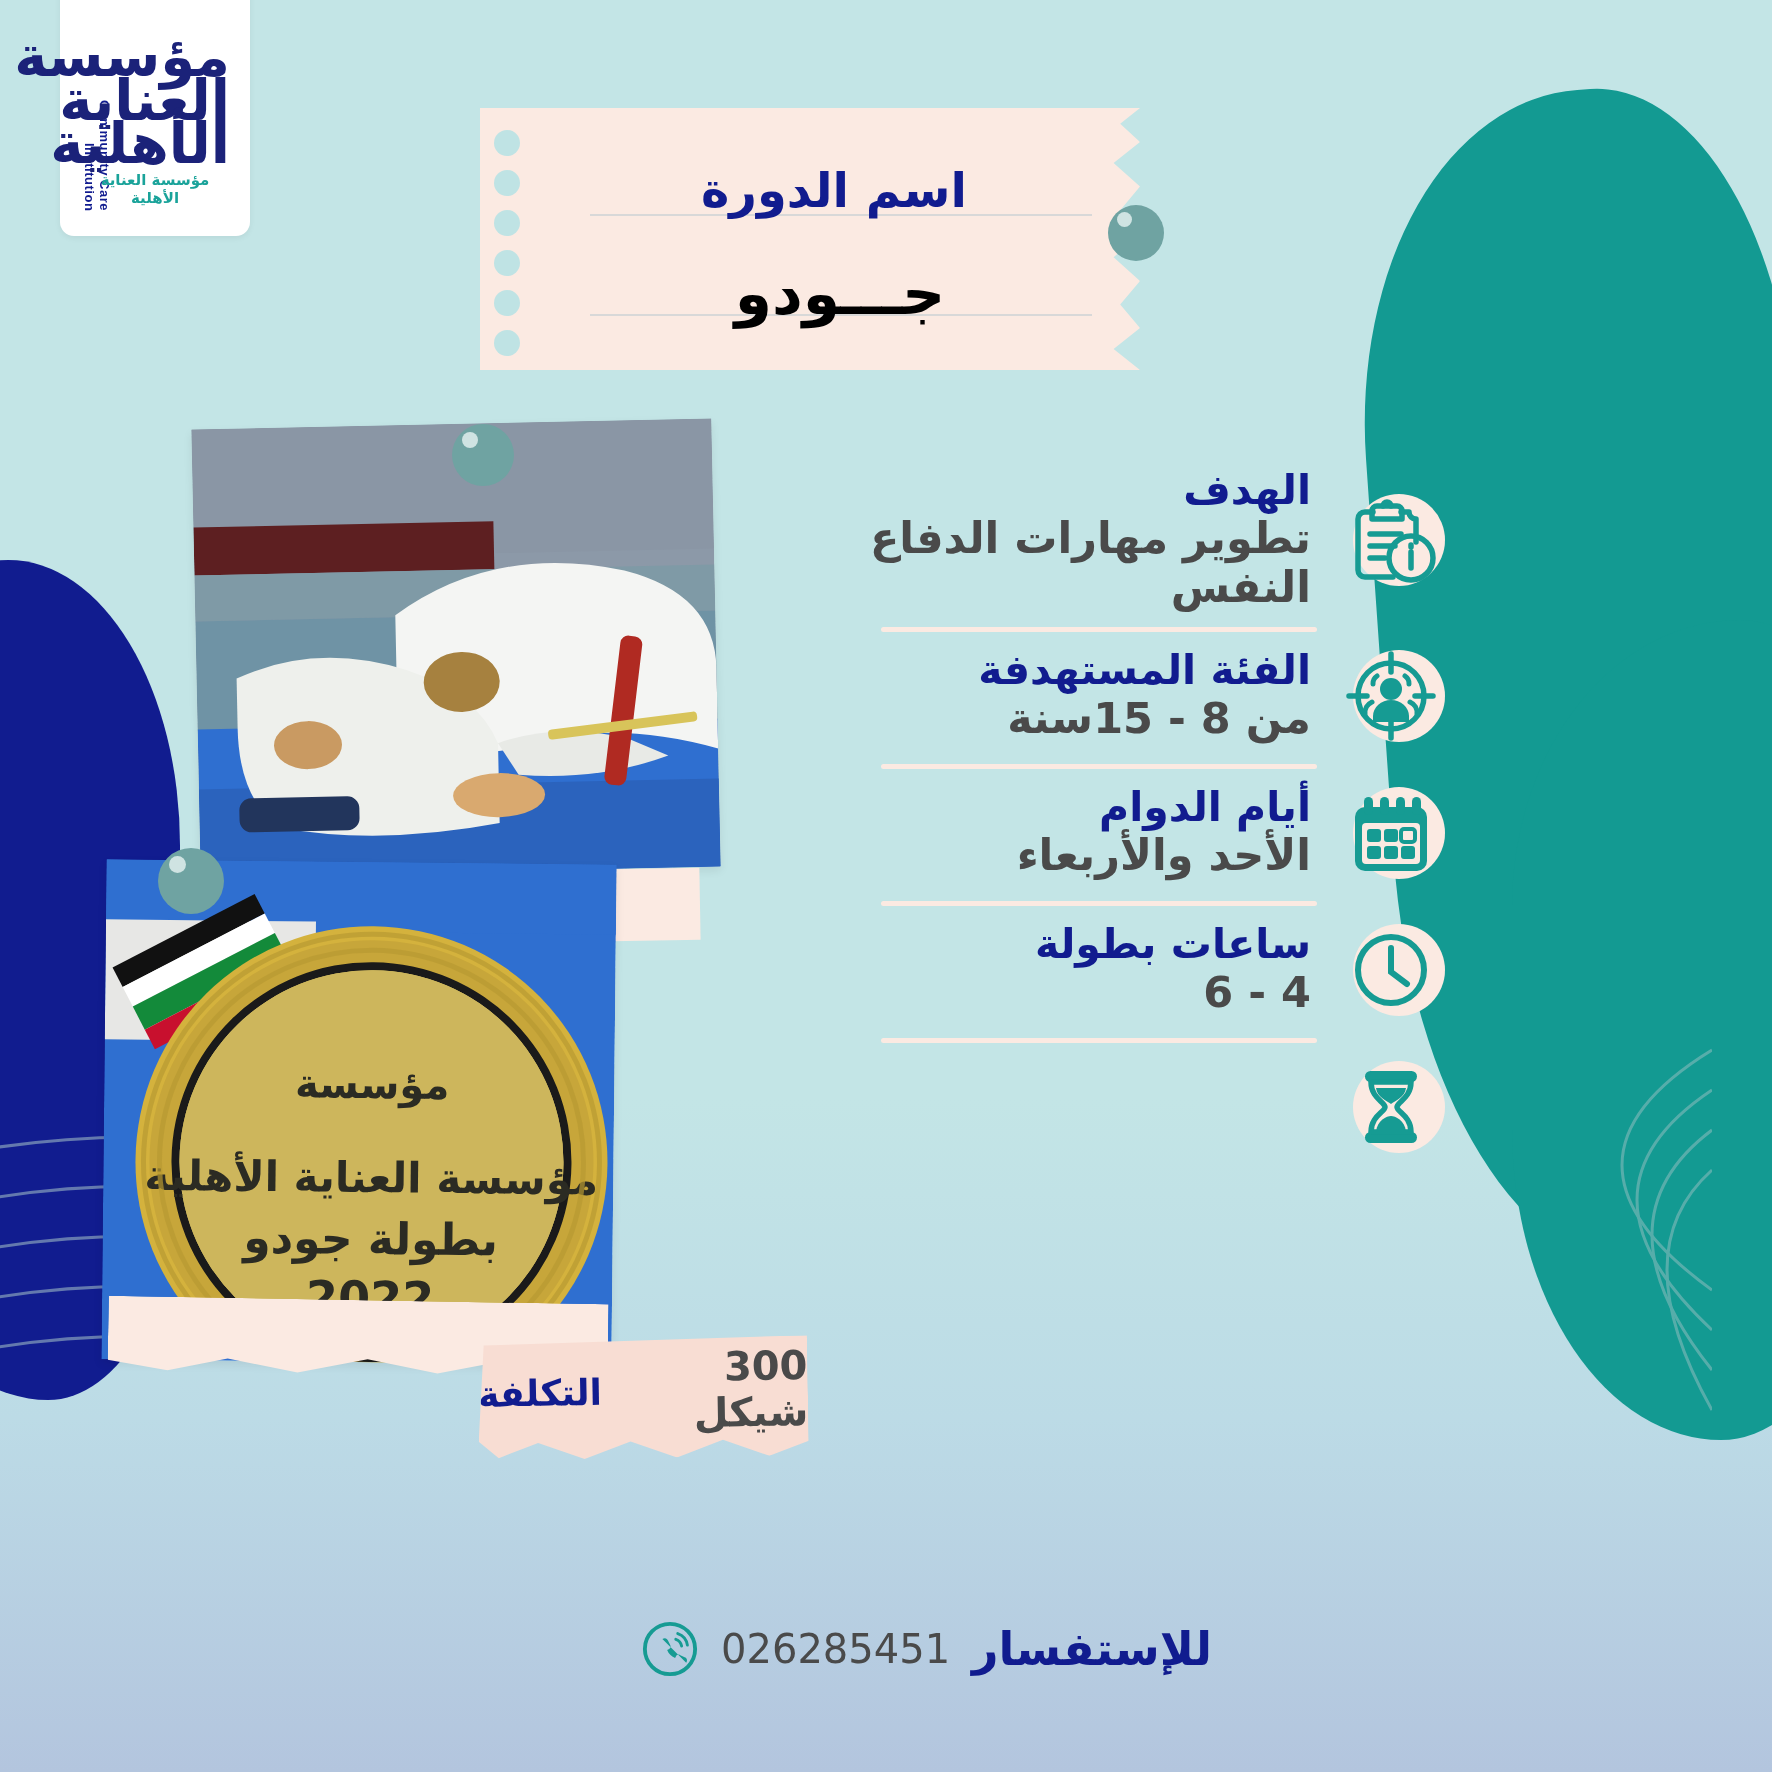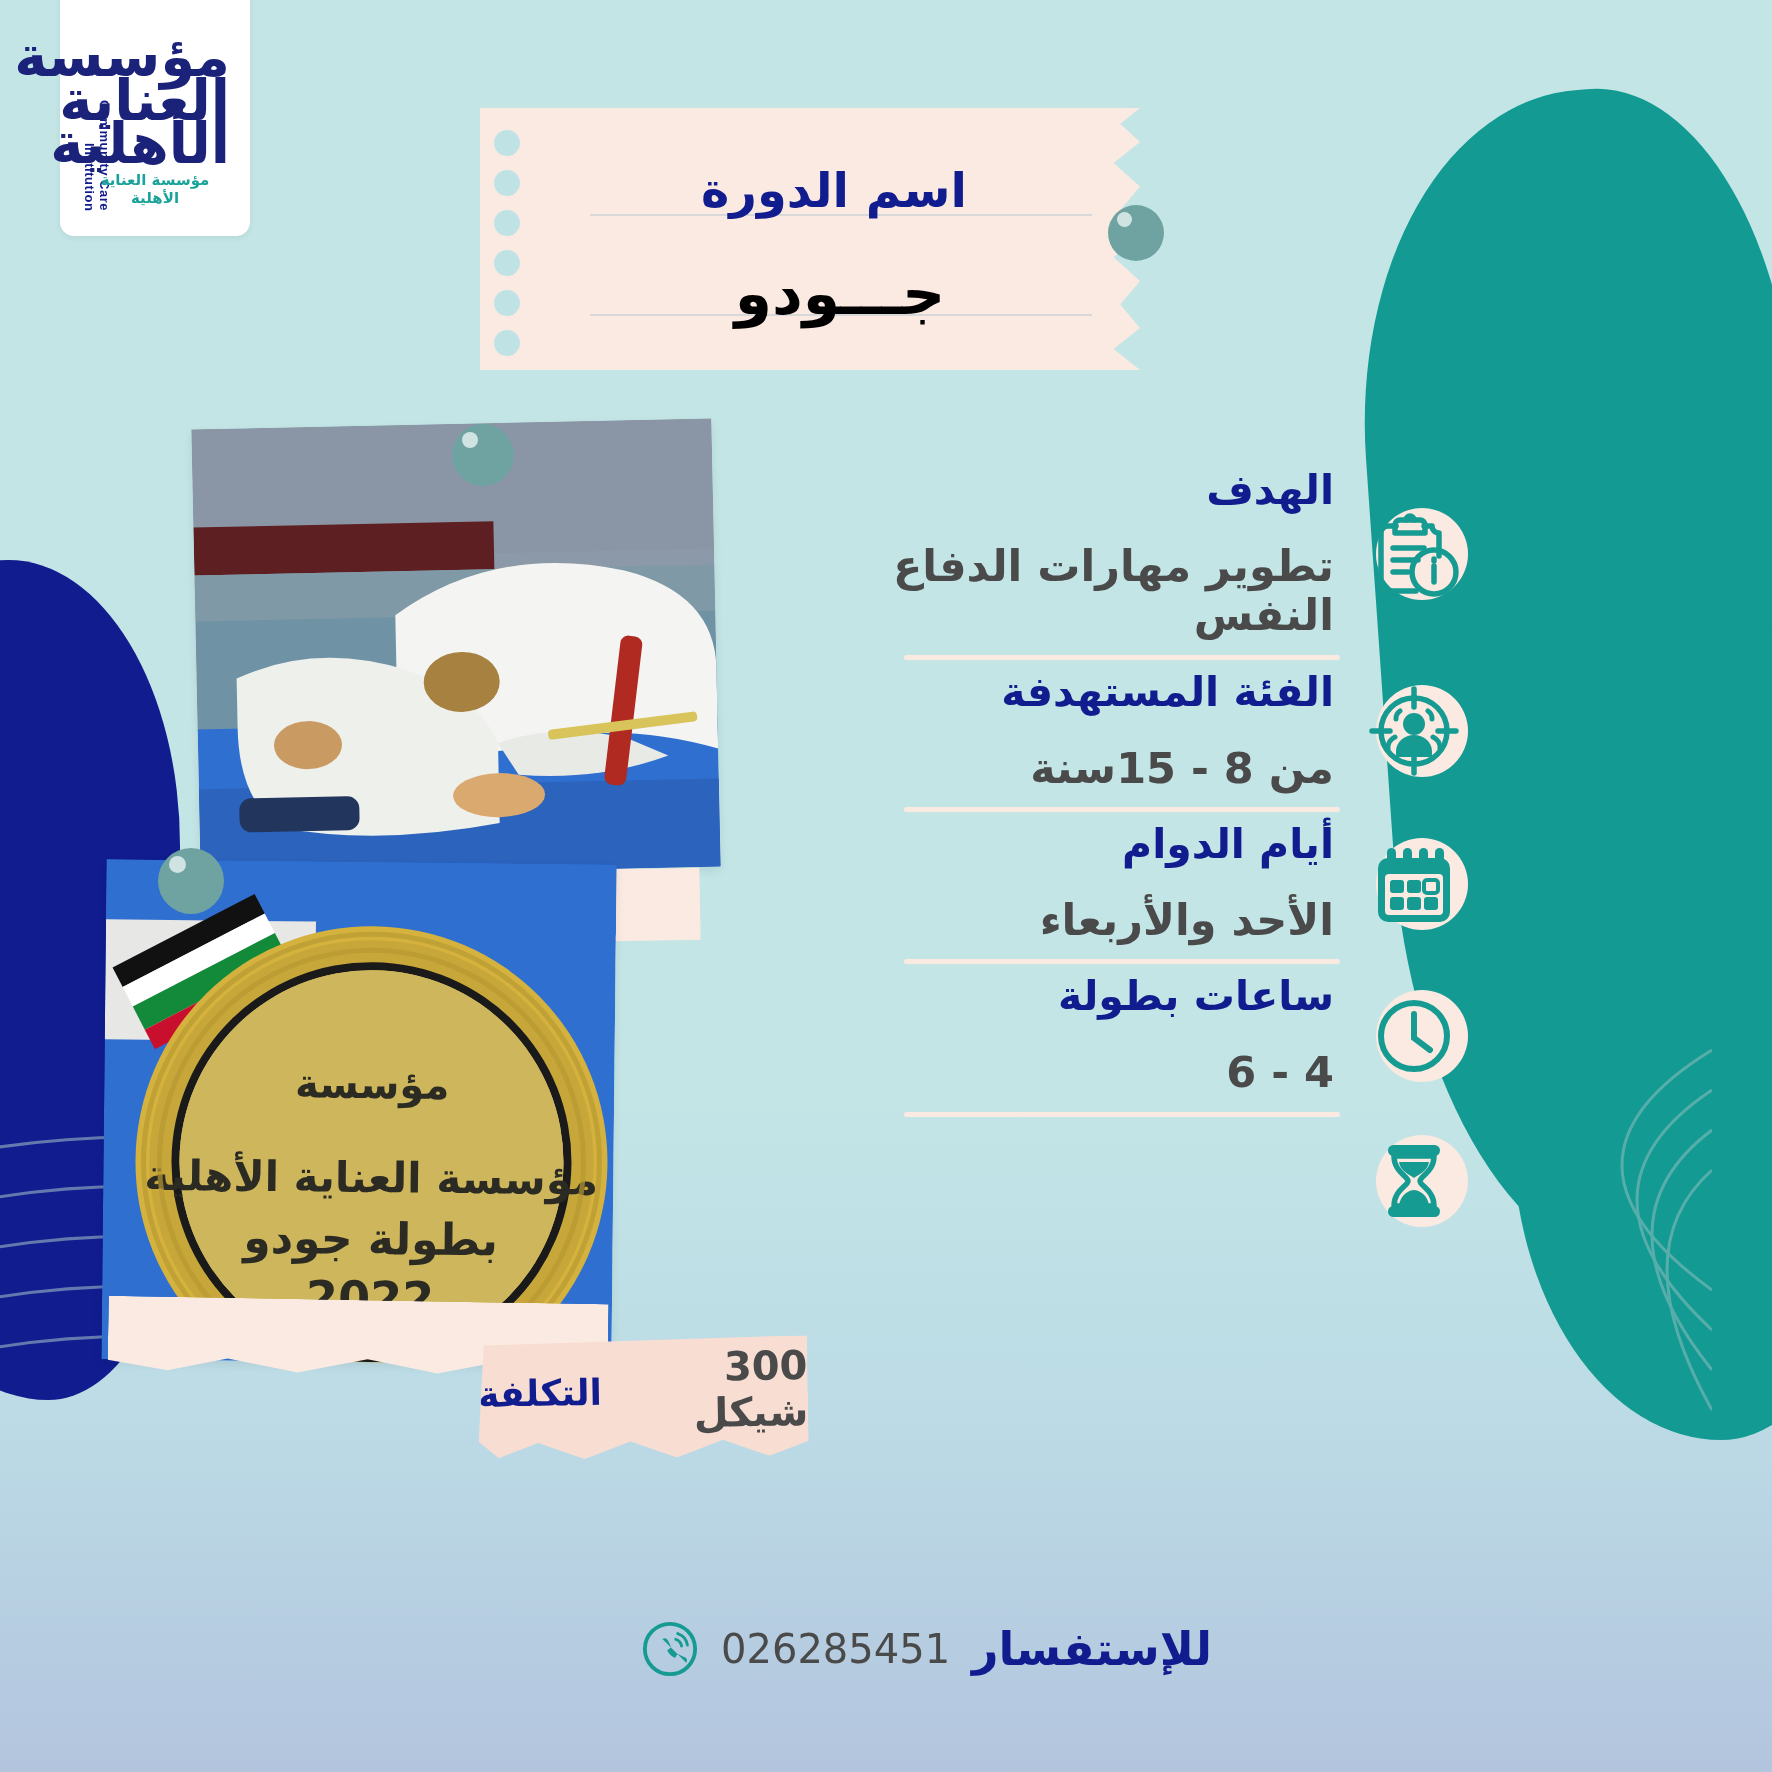--- a/index.html
+++ b/index.html
@@ -135,38 +135,38 @@
     clip-path:polygon(2% 4%,100% 0,100% 88%,88% 100%,74% 86%,60% 100%,
       46% 86%,32% 100%,18% 86%,6% 98%,0 84%);
     display:flex;align-items:center;justify-content:center;gap:12px;
     padding-bottom:14px;box-sizing:border-box;
   }
   .cost-label{font-size:36px;font-weight:700;color:#111c8f;}
   .cost-value{font-size:40px;font-weight:700;color:#4a4a4a;}
 
   
   .info-list{
-    position:absolute;right:304px;top:462px;width:600px;
+    position:absolute;right:327px;top:462px;width:600px;
   }
   .info-row{
     position:relative;display:flex;align-items:center;justify-content:flex-start;
     gap:26px;padding:6px 0 10px 0;
   }
   .info-icon{
     position:relative;width:108px;height:108px;flex:0 0 108px;
     display:flex;align-items:center;justify-content:center;
   }
   .icon-disc{
     position:absolute;left:16px;top:8px;width:92px;height:92px;
     border-radius:50%;background:#fbeae2;
   }
   .info-icon svg{position:relative;z-index:2;}
   .info-text{flex:1;text-align:right;padding-left:4px;}
   .info-label{font-size:41px;font-weight:700;color:#111c8f;line-height:1.12;}
-  .info-value{font-size:43px;font-weight:700;color:#4a4a4a;line-height:1.15;margin-top:28px;}
+  .info-value{font-size:43px;font-weight:700;color:#4a4a4a;line-height:1.15;}
   .info-sep{
     height:5px;background:#fbeae2;border-radius:3px;
     margin:4px 128px 4px 36px;
   }
 
   
   .contact{
     position:absolute;right:560px;bottom:94px;
     display:flex;align-items:center;gap:22px;
   }

